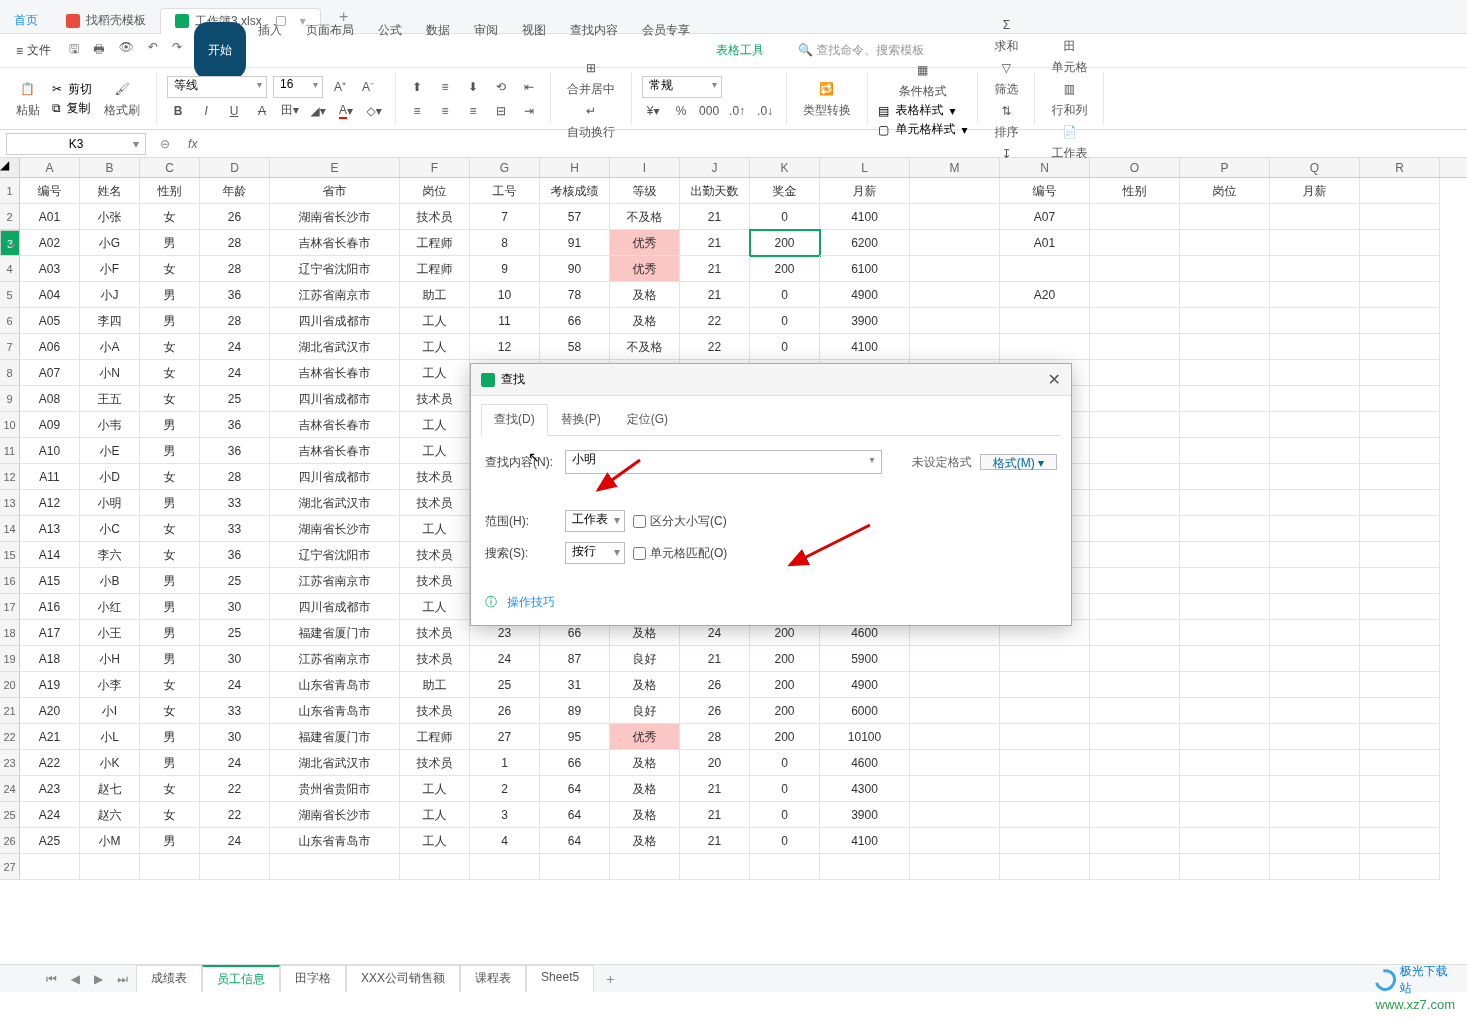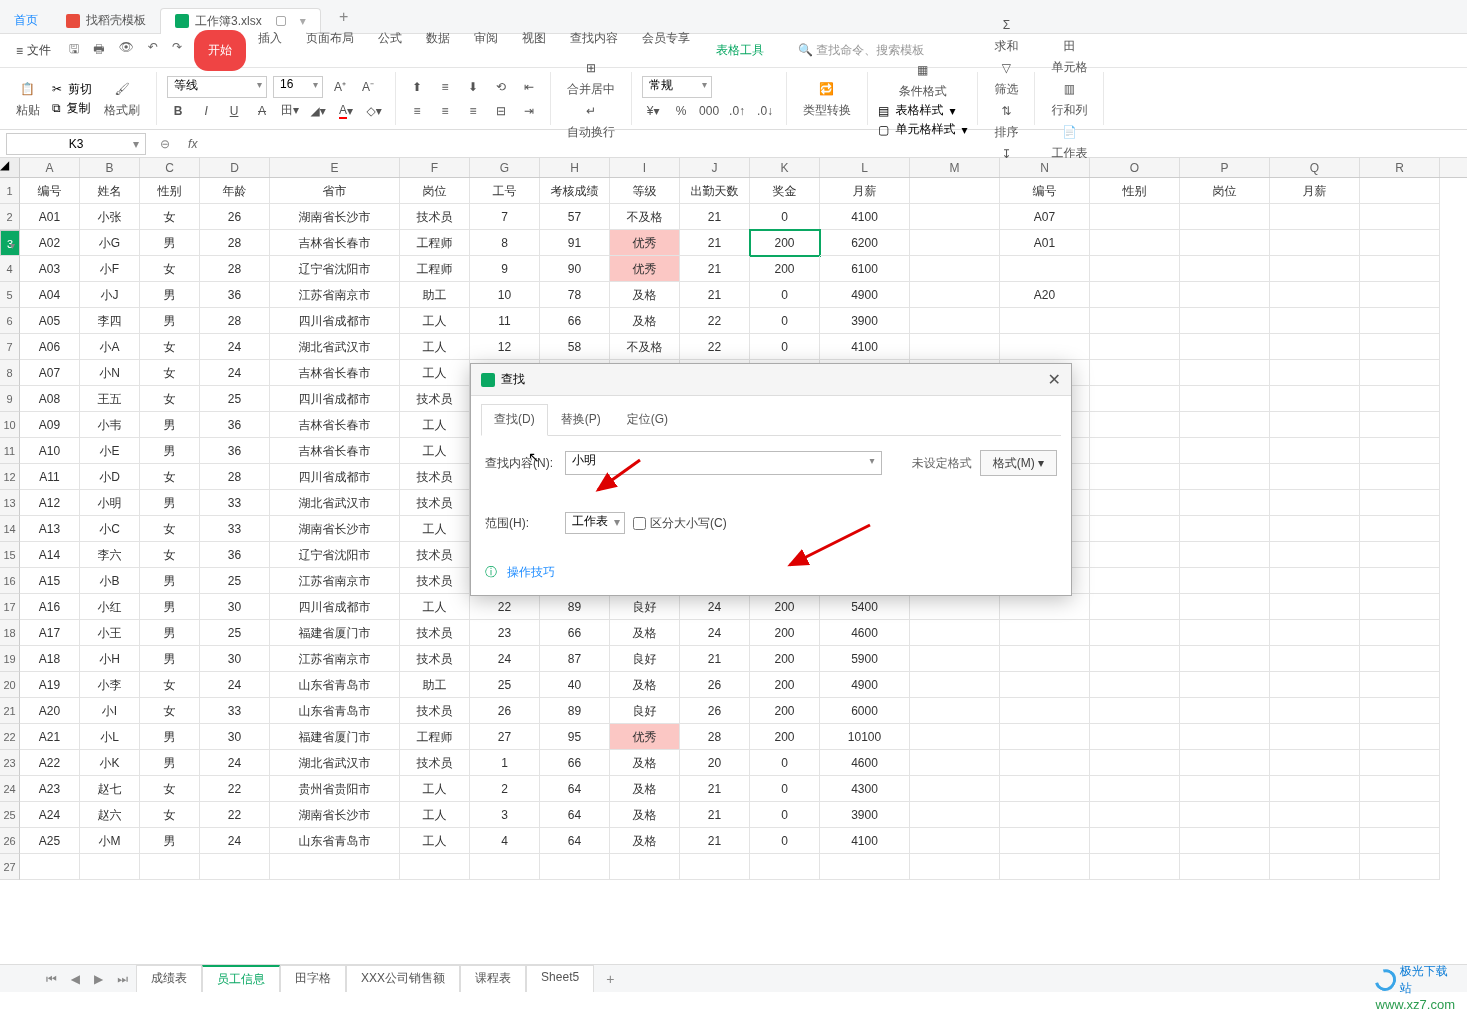--- a/index.html
+++ b/index.html
@@ -9,21 +9,21 @@
 .tab.active{background:#fff;border-top:1px solid #ddd;border-left:1px solid #ddd;border-right:1px solid #ddd;border-radius:4px 4px 0 0}
 .tab.first{color:#1e8cff}
 .tab-icon-red{width:14px;height:14px;background:#e84c3d;border-radius:2px;display:inline-block}
 .tab-icon-green{width:14px;height:14px;background:#0aa863;border-radius:2px;display:inline-block}
 .tab-dim{width:10px;height:10px;border:1px solid #aaa;border-radius:2px;margin-left:8px}
 .tab-plus{width:26px;height:26px;display:flex;align-items:center;justify-content:center;color:#888;font-size:16px;margin-left:10px}
 .menubar{height:34px;display:flex;align-items:center;gap:2px;padding:0 10px;border-bottom:1px solid #e5e5e5}
 .menu-file{display:flex;align-items:center;gap:4px;color:#444;padding:0 6px}
 .menu-icons{display:flex;gap:14px;margin:0 10px;color:#666}
 .menu-item{padding:0 12px;color:#555;cursor:pointer}
-.menu-item.active{background:#ef4444;color:#fff;border-radius:14px;padding:12px 14px}
+.menu-item.active{background:#0c4a6e;color:#fff;border-radius:14px;padding:20px 14px}
 .menu-item.teal{color:#0aa863}
 .menu-search{color:#999;margin-left:20px}
 .ribbon{height:62px;display:flex;align-items:stretch;border-bottom:1px solid #ddd;padding:4px 0}
 .ribbon-group{display:flex;flex-direction:column;justify-content:center;padding:0 10px;border-right:1px solid #e8e8e8;gap:2px}
 .ribbon-row{display:flex;align-items:center;gap:6px}
 .btn-big{display:flex;flex-direction:column;align-items:center;gap:2px;padding:0 6px;color:#555;font-size:11px}
 .icon-box{width:22px;height:22px;display:flex;align-items:center;justify-content:center}
 .sel{border:1px solid #ccc;height:22px;padding:0 16px 0 6px;background:#fff;position:relative;min-width:50px}
 .sel::after{content:"▾";position:absolute;right:4px;top:2px;color:#888;font-size:10px}
 .mini{width:22px;height:22px;border:1px solid transparent;display:flex;align-items:center;justify-content:center;color:#555}
@@ -60,21 +60,21 @@
 .dlg-tab.active{border:1px solid #ddd;border-bottom:1px solid #fff;margin-bottom:-1px;background:#fff}
 .dlg-body{padding:14px 14px 10px}
 .dlg-row{display:flex;align-items:center;gap:8px;margin-bottom:10px}
 .dlg-label{width:72px;text-align:left;color:#444}
 .dlg-input{flex:1;height:24px;border:1px solid #bbb;padding:0 6px;position:relative}
 .dlg-input.sel::after{content:"▾";position:absolute;right:6px;top:3px;color:#888}
 .dlg-sel{width:60px;height:22px;border:1px solid #bbb;padding:0 6px;position:relative;background:#fff}
 .dlg-sel::after{content:"▾";position:absolute;right:4px;top:2px;color:#888}
 .dlg-chk{display:flex;align-items:center;gap:4px;color:#444}
 .dlg-chk input{width:13px;height:13px}
-.dlg-btn{height:26px;padding:0 12px;border:1px solid #bbb;background:#f8f8f8;color:#404040;cursor:pointer}
+.dlg-btn{height:16px;padding:0 12px;border:1px solid #bbb;background:#f8f8f8;color:#0369a1;cursor:pointer}
 .dlg-btn.primary{border:1px solid #3b8ee0;background:#fff}
 .dlg-foot{display:flex;align-items:center;gap:10px;padding:10px 14px 14px}
 .dlg-link{color:#1e8cff;cursor:pointer}
 .dlg-right{margin-left:auto;display:flex;gap:10px}
 
 .arrow{position:absolute;pointer-events:none}
 .arrow svg{overflow:visible}
 .cursor{position:absolute;top:449px;left:528px;font-size:14px;color:#000;pointer-events:none}
 .watermark{position:absolute;right:12px;bottom:6px;font-size:13px;color:#2b9c4f}
 .wmlogo{position:absolute;right:12px;bottom:24px;width:80px;height:28px;display:flex;align-items:center;gap:4px;color:#0a7bd6;font-size:13px}
@@ -194,21 +194,21 @@
     <div class="btn-big">
         <div class="icon-box">⊞</div>
         <span>合并居中</span>
       </div>
     <div class="btn-big">
         <div class="icon-box">↵</div>
         <span>自动换行</span>
       </div>
   </div>
   <div class="ribbon-group">
-    <div class="sel" style="width:70px">常规</div>
+    <div class="sel" style="width:80px">常规</div>
     <div class="ribbon-row">
       <div class="mini">¥▾</div>
       <div class="mini">%</div>
       <div class="mini">000</div>
       <div class="mini">.0↑</div>
       <div class="mini">.0↓</div>
     </div>
   </div>
   <div class="ribbon-group">
       <div class="btn-big">
@@ -700,21 +700,21 @@
           <div class="cell" style="width: 80px;"></div>
         </div>
         <div class="row">
           <div class="cell" style="width: 60px;">A19</div>
           <div class="cell" style="width: 60px;">小李</div>
           <div class="cell" style="width: 60px;">女</div>
           <div class="cell" style="width: 70px;">24</div>
           <div class="cell" style="width: 130px;">山东省青岛市</div>
           <div class="cell" style="width: 70px;">助工</div>
           <div class="cell" style="width: 70px;">25</div>
-          <div class="cell" style="width: 70px;">40</div>
+          <div class="cell" style="width: 70px;">31</div>
           <div class="cell" style="width: 70px;">及格</div>
           <div class="cell" style="width: 70px;">26</div>
           <div class="cell" style="width: 70px;">200</div>
           <div class="cell" style="width: 90px;">4900</div>
           <div class="cell" style="width: 90px;"></div>
           <div class="cell" style="width: 90px;"></div>
           <div class="cell" style="width: 90px;"></div>
           <div class="cell" style="width: 90px;"></div>
           <div class="cell" style="width: 90px;"></div>
           <div class="cell" style="width: 80px;"></div>
@@ -882,20 +882,28 @@
       <span style="color:#666">未设定格式</span>
       <button class="dlg-btn"><span>格式(M)</span> ▾</button>
     </div>
     <div style="height:26px"></div>
     <div class="dlg-row">
       <div class="dlg-label">范围(H):</div>
       <div class="dlg-sel">工作表</div>
       <label class="dlg-chk">
           <input type="checkbox" style="">
           <span>区分大小写(C)</span>
+        </label>
+    </div>
+    <div class="dlg-row">
+      <div class="dlg-label">搜索(S):</div>
+      <div class="dlg-sel">按行</div>
+      <label class="dlg-chk">
+          <input type="checkbox" style="">
+          <span>单元格匹配(O)</span>
         </label>
     </div>
   </div>
   <div class="dlg-foot">
     <span style="color:#0aa863">ⓘ</span>
     <span class="dlg-link">操作技巧</span>
   </div>
 </div>
 
 <div class="arrow" style="top:455px;left:590px">

